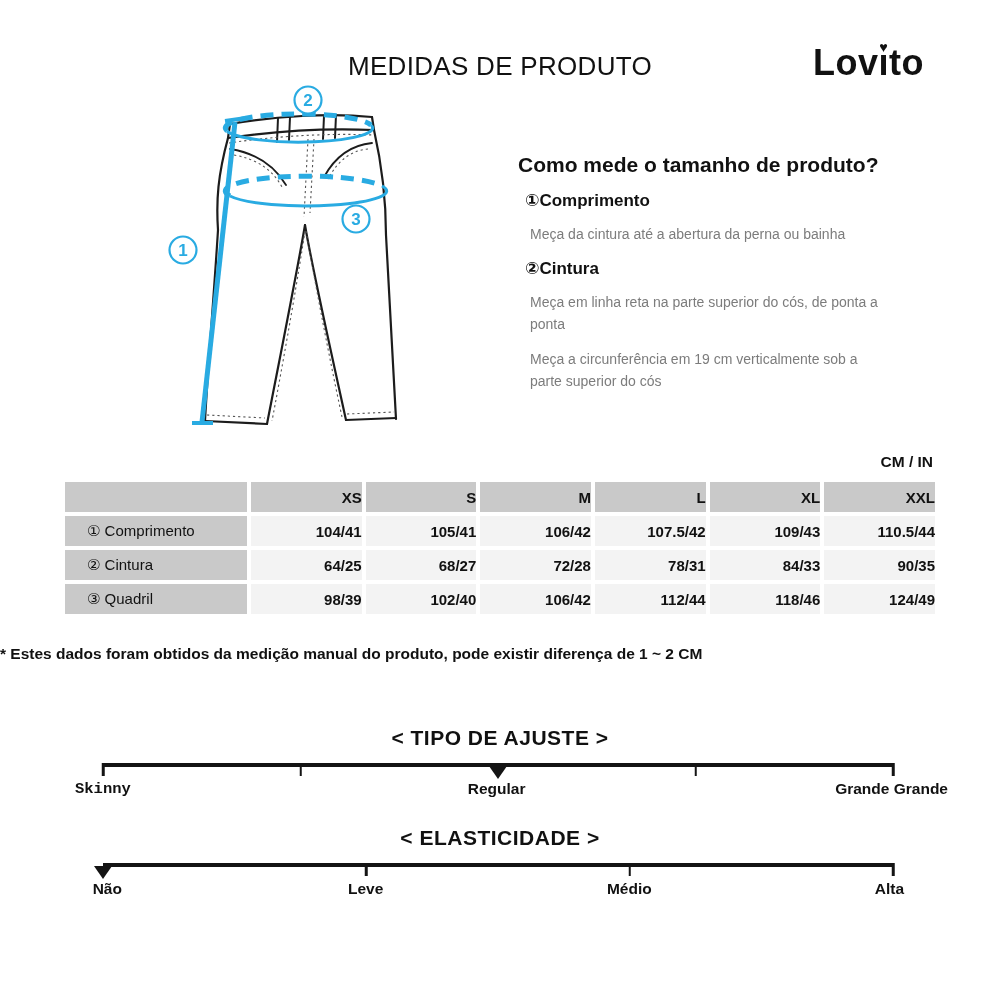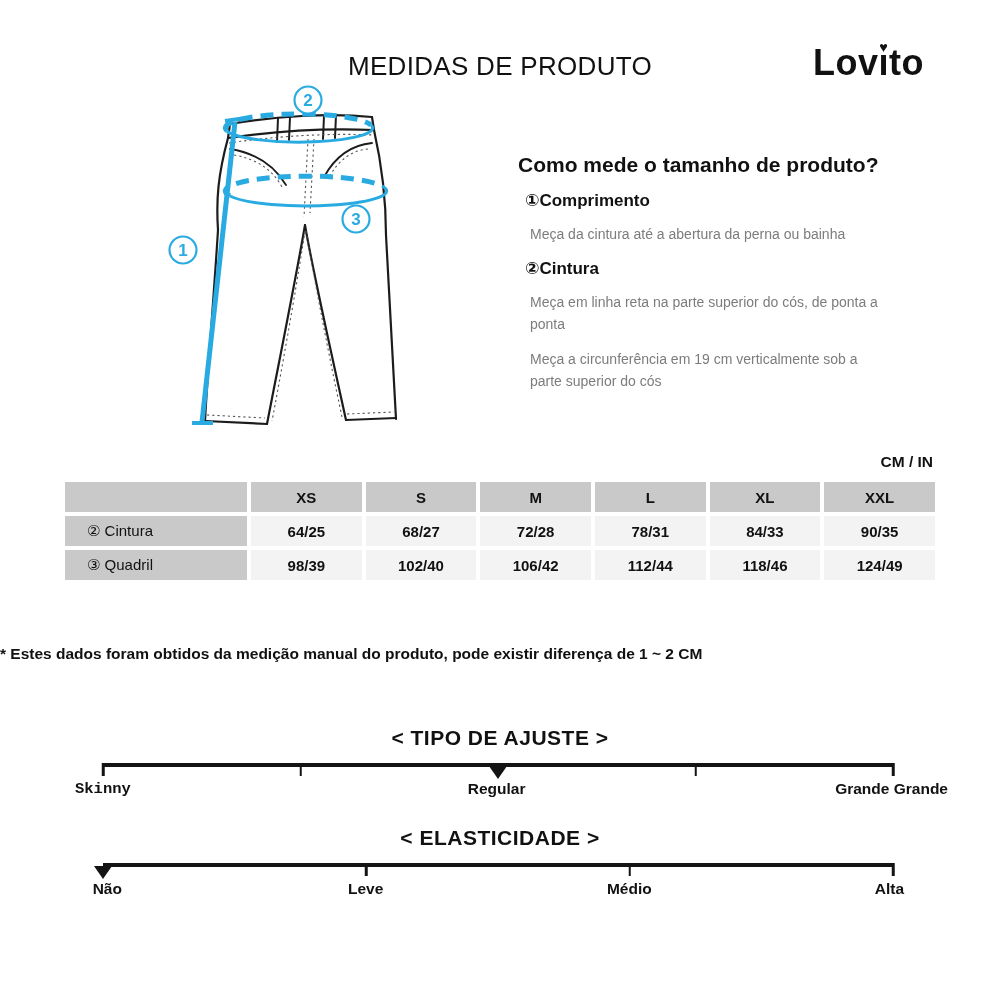--- a/index.html
+++ b/index.html
@@ -29,21 +29,21 @@
   .guide-term{ font-size:17px; font-weight:700; margin:9px 7px 3px; }
   .guide-desc{ font-size:14px; color:#7c7c7c; line-height:22.5px; margin:12px; }
 
   .unit-label{ position:absolute; top:453px; right:67px; font-size:15.5px; font-weight:700; }
 
   table.size-table{
     position:absolute; left:61px; top:478px; width:878px;
     border-collapse:separate; border-spacing:4px; table-layout:fixed;
   }
   .size-table th, .size-table td{
-    height:30px; text-align:center; font-size:15px; padding:0;
+    height:30px; text-align:right; font-size:15px; padding:0;
     vertical-align:middle;
   }
   .size-table th{ background:#c9c9c9; font-weight:700; }
   .size-table td{ background:#f3f3f3; font-weight:600; }
   .size-table td.rowlabel{
     background:#c9c9c9; text-align:left; padding-left:22px; font-weight:500;
   }
   .footnote{
     position:absolute; top:645px; left:0; width:100%;
     text-align:left; font-size:15.5px; font-weight:700;
@@ -169,20 +169,29 @@
       <th>XS</th>
       <th>S</th>
       <th>M</th>
       <th>L</th>
       <th>XL</th>
       <th>XXL</th>
     </tr>
   </thead>
   <tbody>
     <tr>
+      <td class="rowlabel">① Comprimento</td>
+      <td>104/41</td>
+      <td>105/41</td>
+      <td>106/42</td>
+      <td>107.5/42</td>
+      <td>109/43</td>
+      <td>110.5/44</td>
+    </tr>
+    <tr>
       <td class="rowlabel">② Cintura</td>
       <td>64/25</td>
       <td>68/27</td>
       <td>72/28</td>
       <td>78/31</td>
       <td>84/33</td>
       <td>90/35</td>
     </tr>
     <tr>
       <td class="rowlabel">③ Quadril</td>

